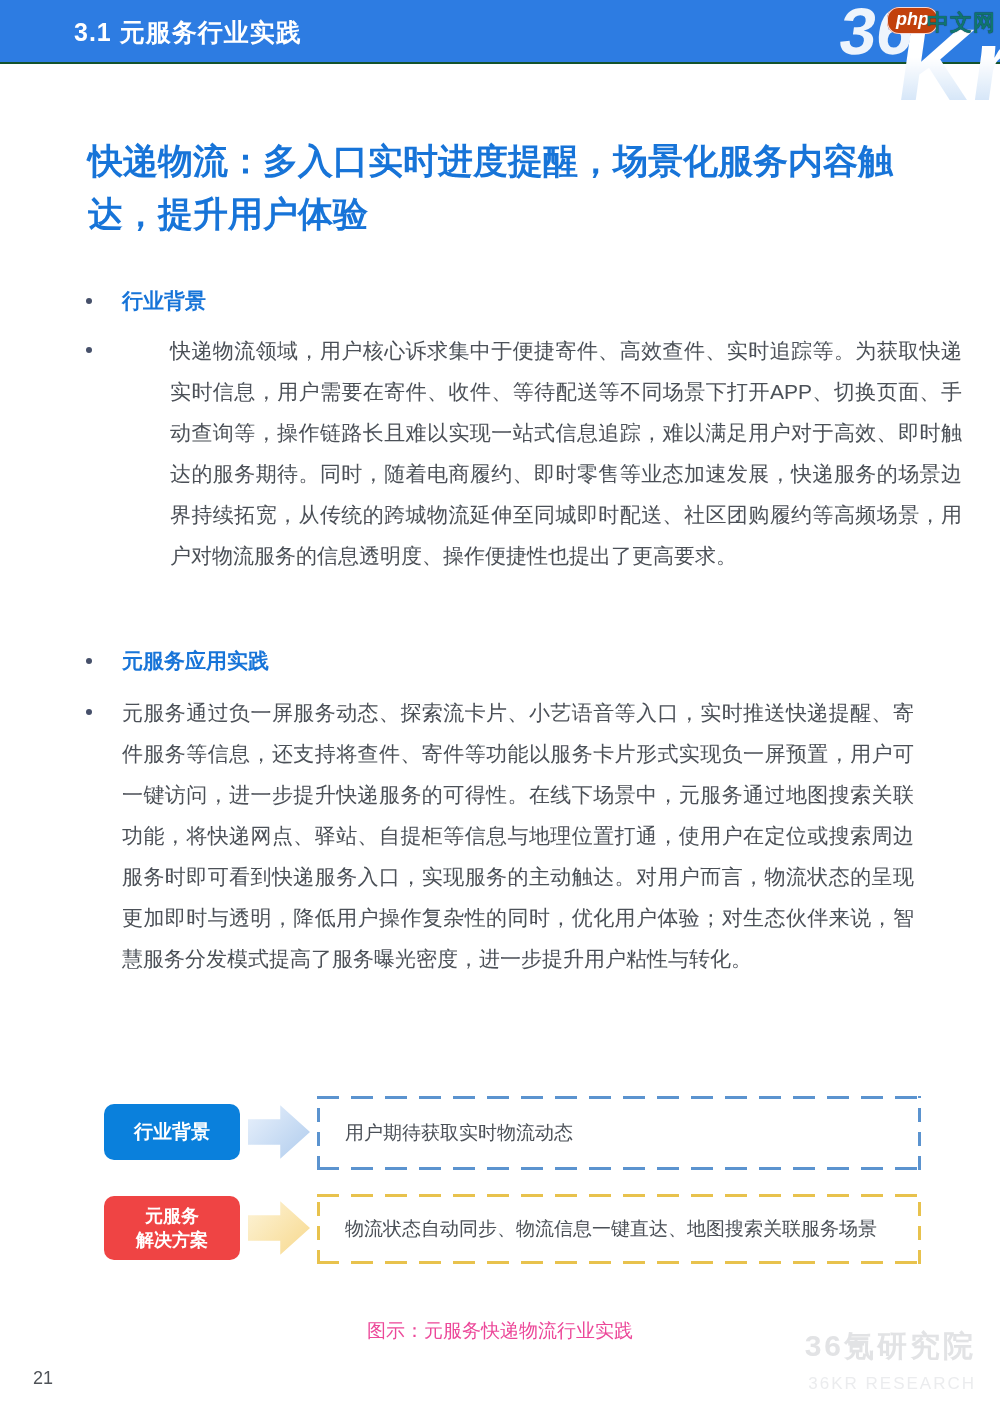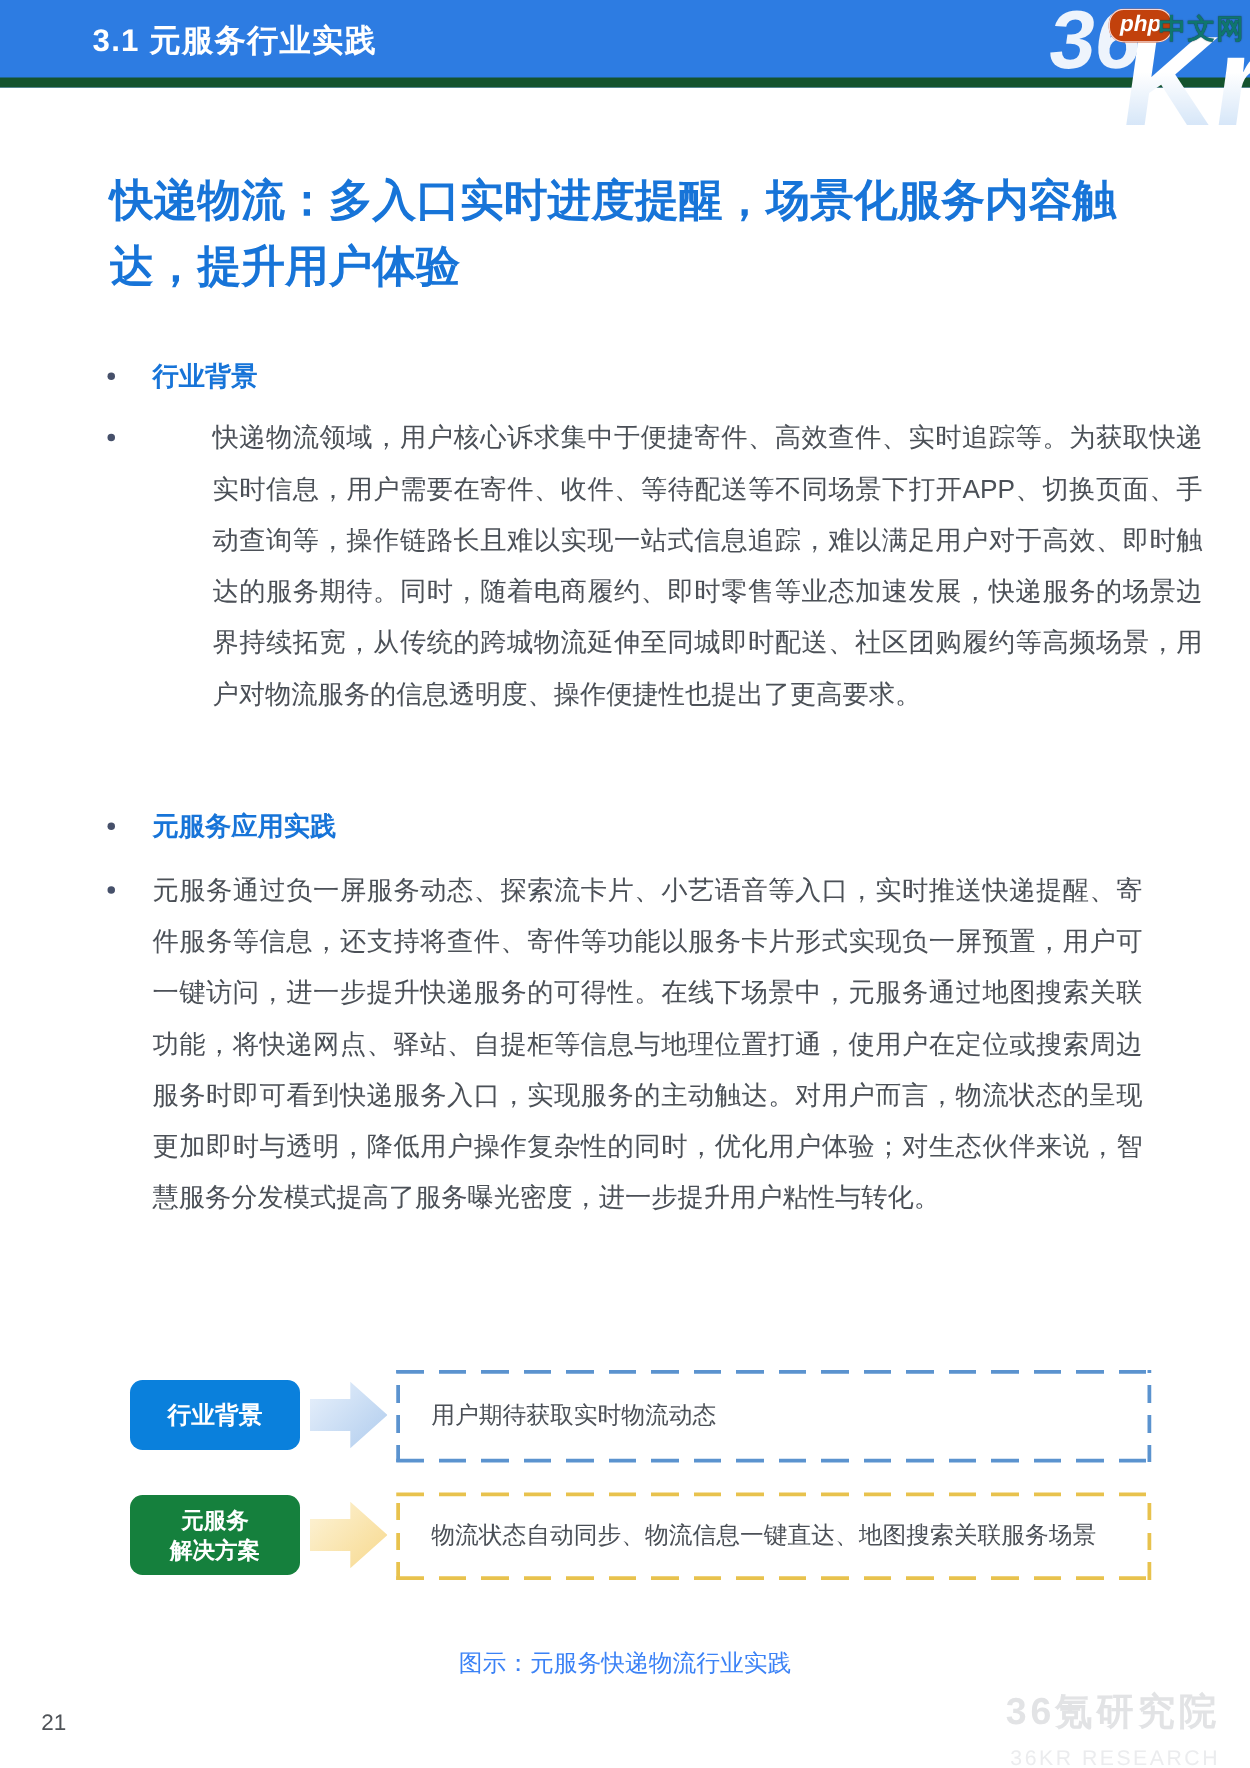--- a/index.html
+++ b/index.html
@@ -5,21 +5,21 @@
   html, body { margin: 0; padding: 0; }
   body {
     width: 1000px; height: 1414px; position: relative;
     background: #ffffff; overflow: hidden;
     font-family: "Liberation Sans", "DejaVu Sans", sans-serif;
   }
 
   
   .header {
     position: absolute; top: 0; left: 0; width: 1000px; height: 62px;
-    background: #2d7ce2; border-bottom: 8px solid #14532d;
+    background: #2d7ce2; border-bottom: 2px solid #14532d;
   }
   .header-title {
     position: absolute; left: 74px; top: 16px;
     font-size: 25px; font-weight: bold; color: #ffffff; letter-spacing: 1px;
   }
   .logo {
     position: absolute; top: 0; right: -12px; display: flex; z-index: 1;
   }
   .logo-36 {
     font-size: 66px; font-weight: 900; line-height: 0.95; margin-top: 0px;
@@ -74,21 +74,21 @@
   #para2 { top: 692px; }
 
   
   .flow-btn {
     position: absolute; left: 104px; width: 136px;
     display: flex; align-items: center; justify-content: center;
     color: #ffffff; font-weight: bold; text-align: center;
     border-radius: 10px;
   }
   #flow-btn-1 { top: 1104px; height: 56px; background: #0a80dc; font-size: 19px; }
-  #flow-btn-2 { top: 1196px; height: 64px; background: #15803d; font-size: 18px; line-height: 24px; white-space: pre-line; }
+  #flow-btn-2 { top: 1196px; height: 64px; background: #ef4444; font-size: 18px; line-height: 24px; white-space: pre-line; }
 
   .flow-arrow {
     position: absolute; left: 248px; width: 62px; height: 58px;
     clip-path: polygon(0 28%, 52% 28%, 52% 4%, 100% 50%, 52% 96%, 52% 72%, 0 72%);
   }
   #flow-arrow-1 { top: 1103px; background: linear-gradient(135deg, #eaf2fc 0%, #aecbed 100%); }
   #flow-arrow-2 { top: 1199px; background: linear-gradient(135deg, #fdf4da 0%, #f7d88b 100%); }
 
   .dash-box {
     position: absolute; left: 317px; width: 604px;
@@ -113,32 +113,32 @@
       repeating-linear-gradient(0deg, #e8c24d 0 14px, transparent 14px 24px),
       repeating-linear-gradient(0deg, #e8c24d 0 14px, transparent 14px 24px);
     background-size: 100% 3px, 100% 3px, 3px 100%, 3px 100%;
     background-position: 0 0, 0 100%, 0 0, 100% 0;
   }
   #flow-box-1 { top: 1096px; height: 74px; }
   #flow-box-2 { top: 1194px; height: 70px; }
 
   .diagram-caption {
     position: absolute; left: 0; top: 1318px; width: 1000px;
-    text-align: center; font-size: 19px; color: #3b82f6;
+    text-align: center; font-size: 19px; color: #ec4899;
   }
 
   
   .page-num {
     position: absolute; left: 33px; top: 1368px;
     font-size: 18px; color: #4f5358;
   }
   .watermark {
     position: absolute; right: 24px; top: 1326px; text-align: right;
   }
-  .wm-cn { font-size: 30px; font-weight: 700; color: #e2e3e5; letter-spacing: 3px; margin-top: 23px; }
+  .wm-cn { font-size: 30px; font-weight: 700; color: #e2e3e5; letter-spacing: 3px; }
   .wm-en { font-size: 17px; color: #ebecee; letter-spacing: 2px; margin-top: 7px; }
 </style>
 </head>
 <body>
 
 <div class="header">
   <div class="header-title">3.1 元服务行业实践</div>
   <div class="logo">
     <span class="logo-36">36</span>
     <span class="logo-kr">Kr</span>

